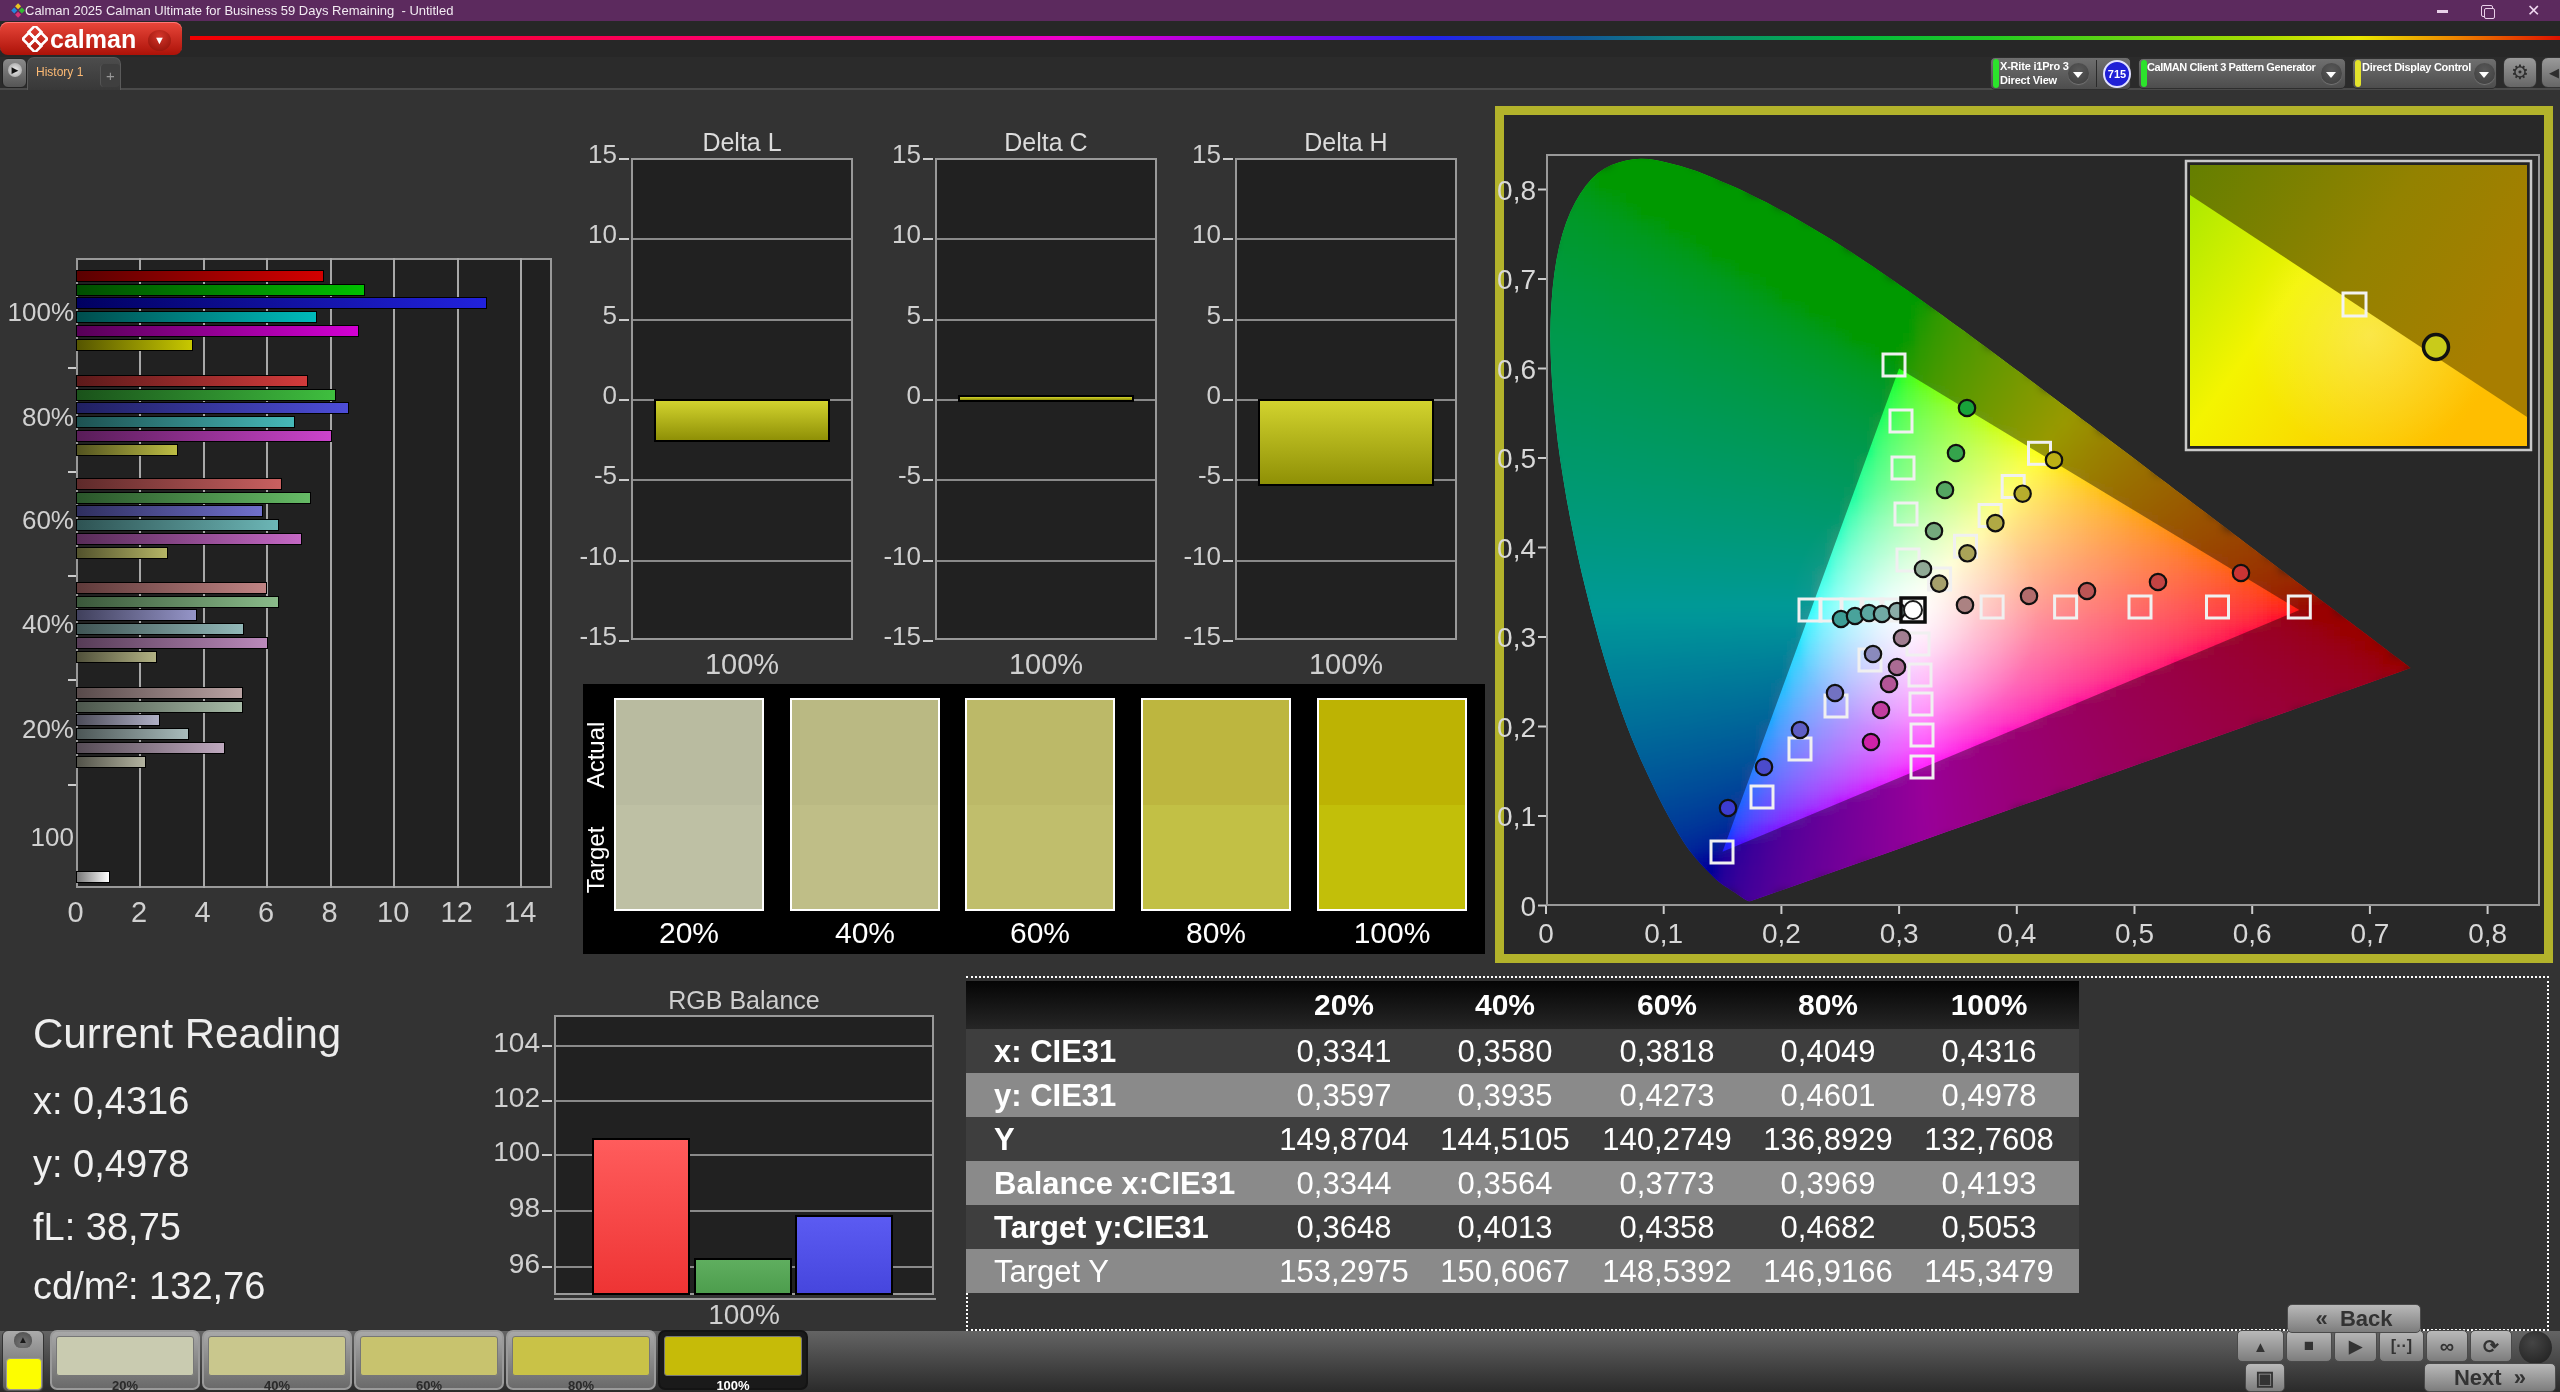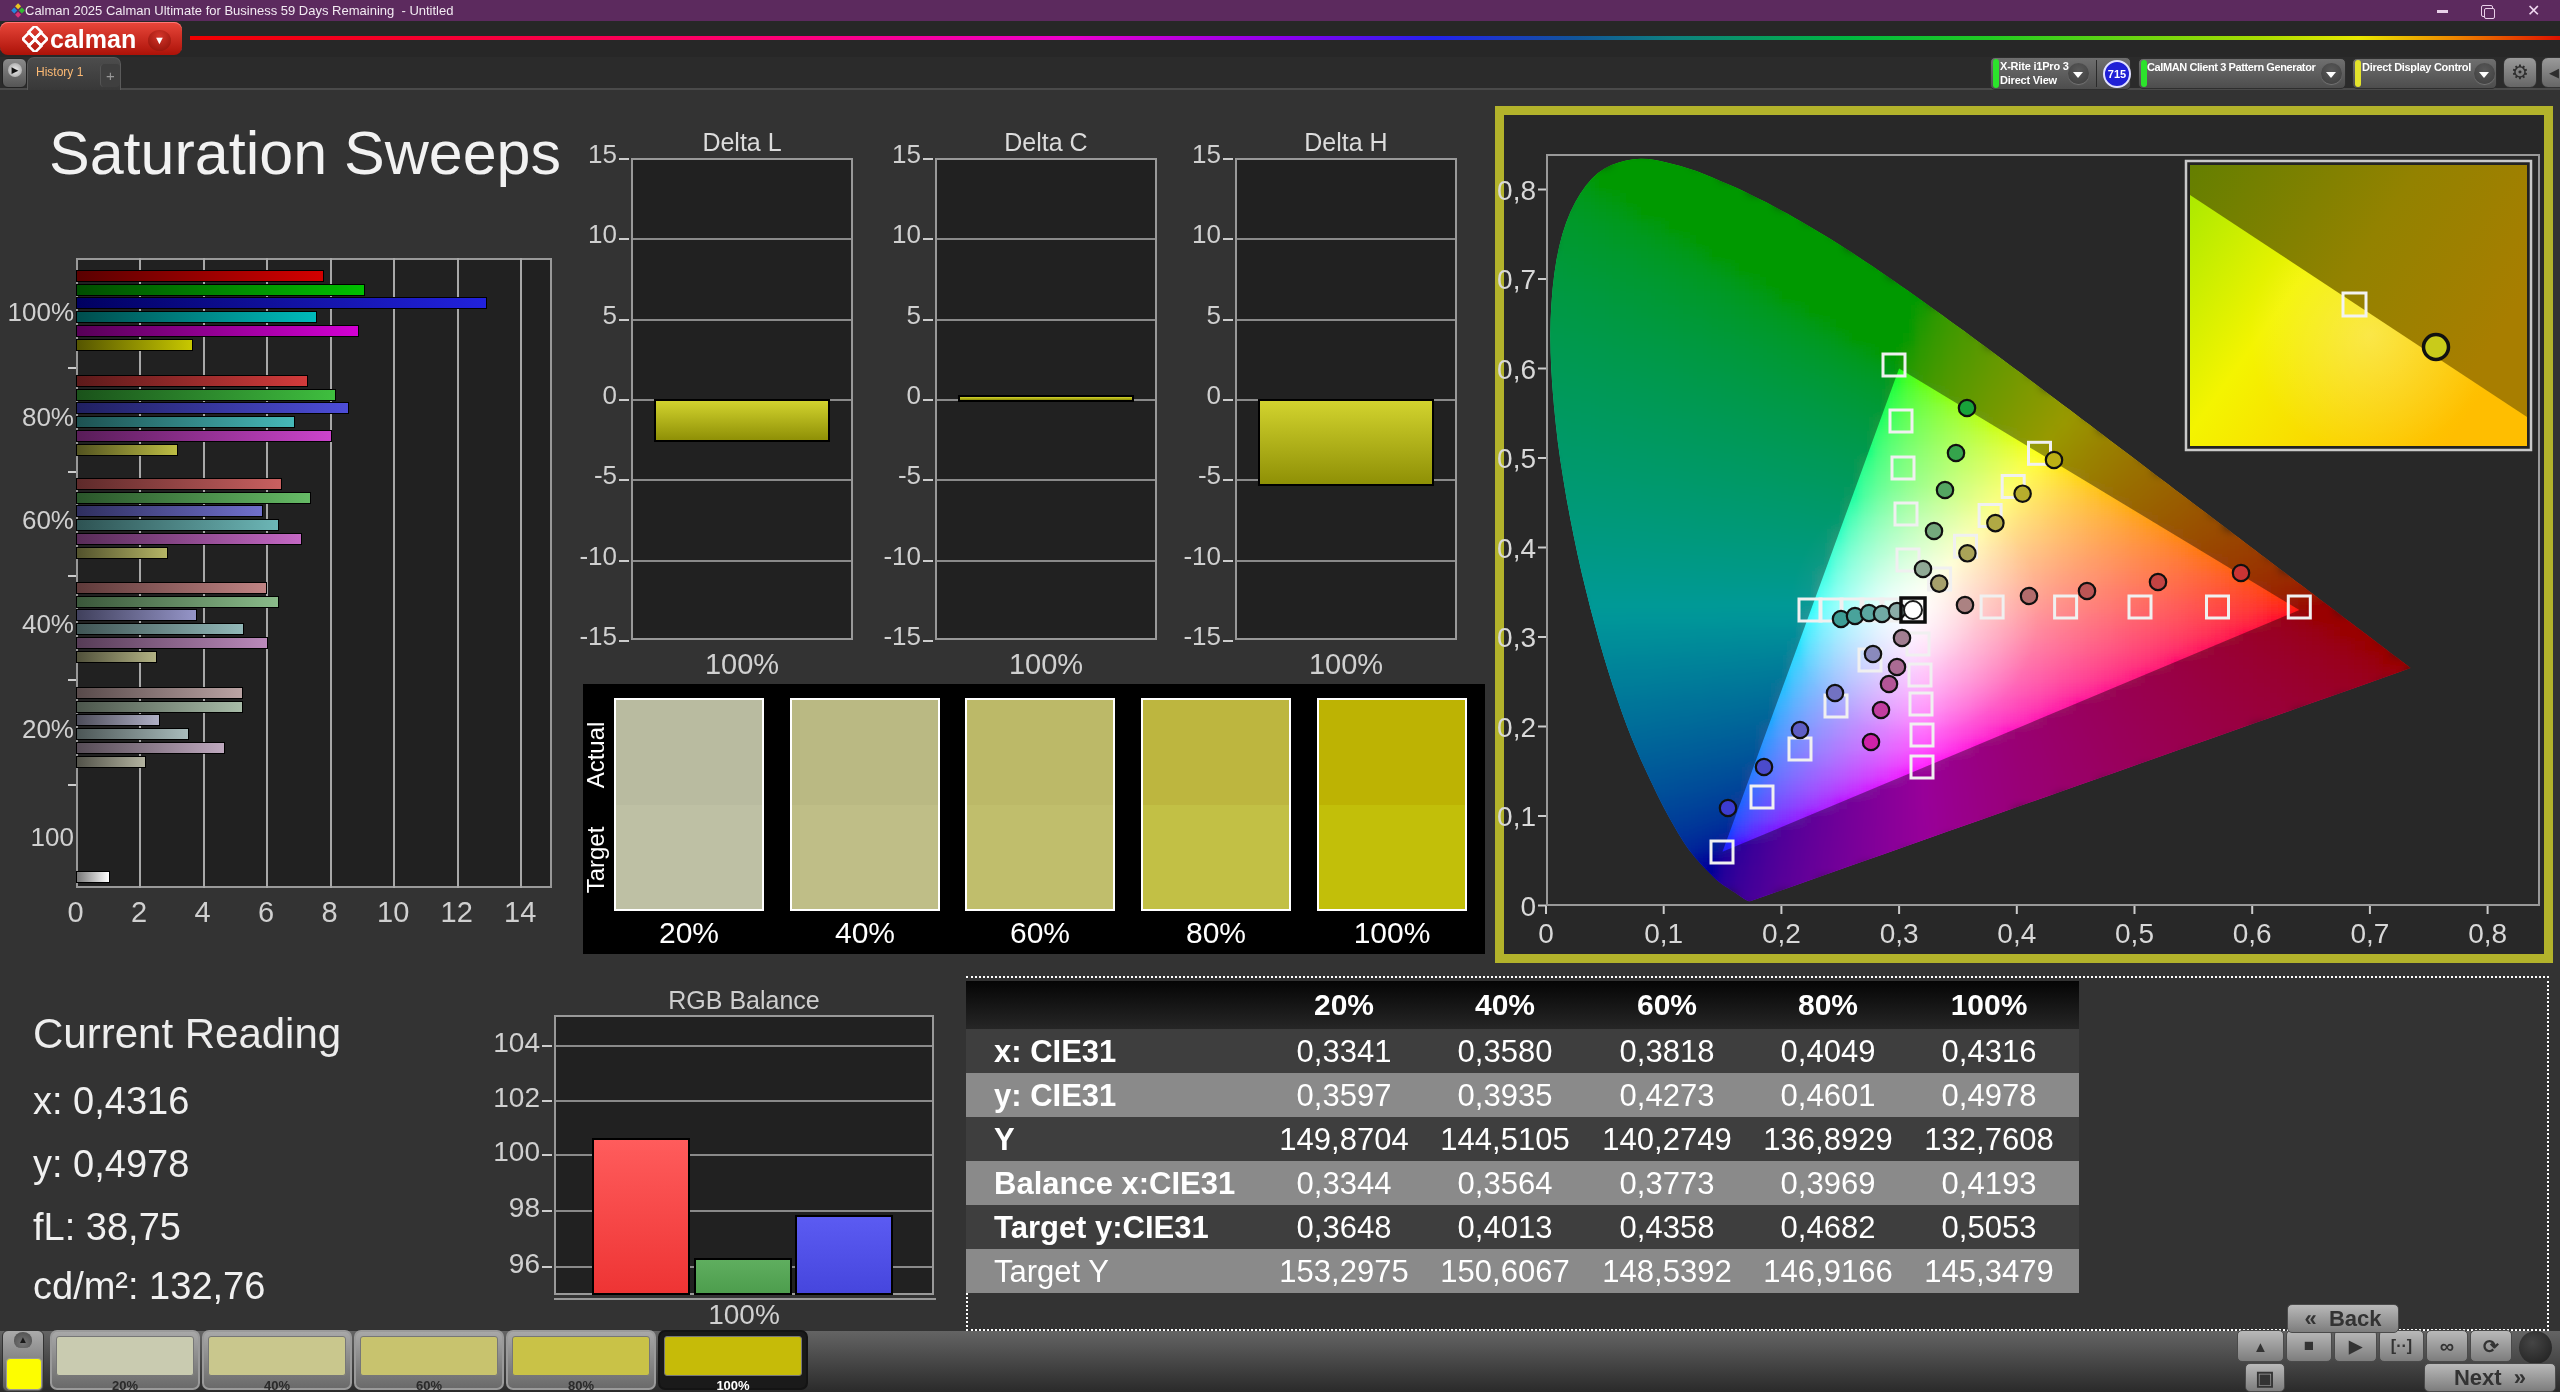--- a/index.html
+++ b/index.html
@@ -52,21 +52,20 @@
     <div style="position:absolute;left:2320.5px;top:62.5px;width:21px;height:21px;border-radius:50%;background:radial-gradient(circle at 50% 35%,#595959,#3d3d3d);box-shadow:0 1px 1px #777"></div>
     <div style="position:absolute;left:2326px;top:72px;width:0;height:0;border-left:5px solid transparent;border-right:5px solid transparent;border-top:6px solid #fff"></div>
     <div style="position:absolute;left:2352px;top:58px;width:145px;height:31px;background:linear-gradient(#6f6f6f,#4d4d4d);border-radius:5px;border:1px solid #2e2e2e;box-sizing:border-box"></div>
     <div style="position:absolute;left:2355px;top:60px;width:6px;height:27px;background:#e3e32c;border-radius:3px"></div>
     <div style="position:absolute;left:2362px;top:61px;font-size:11px;font-weight:bold;color:#fff;letter-spacing:-0.3px">Direct Display Control</div>
     <div style="position:absolute;left:2473.5px;top:62.5px;width:21px;height:21px;border-radius:50%;background:radial-gradient(circle at 50% 35%,#595959,#3d3d3d);box-shadow:0 1px 1px #777"></div>
     <div style="position:absolute;left:2479px;top:72px;width:0;height:0;border-left:5px solid transparent;border-right:5px solid transparent;border-top:6px solid #fff"></div>
     <div style="position:absolute;left:2503px;top:57px;width:34px;height:31px;background:linear-gradient(#9a9a9a,#666);border:1px solid #333;border-radius:7px;box-sizing:border-box;text-align:center;font-size:20px;line-height:29px;color:#2e2e2e">⚙</div>
     <div style="position:absolute;left:2541px;top:57px;width:26px;height:31px;background:linear-gradient(#9a9a9a,#666);border:1px solid #333;border-radius:7px;box-sizing:border-box;text-align:center;font-size:13px;line-height:29px;color:#2e2e2e">◀</div>
 
-<div style="position:absolute;left:49px;top:118px;font-size:61px;color:#f2f2f2">Saturation Sweeps</div>
 <div style="position:absolute;left:75.5px;top:258px;width:476px;height:630px;background:#212121;border:2px solid #999;box-sizing:border-box"></div>
 <div style="position:absolute;left:139.0px;top:258px;width:2px;height:630px;background:#a8a8a8"></div>
     <div style="position:absolute;left:202.6px;top:258px;width:2px;height:630px;background:#a8a8a8"></div>
     <div style="position:absolute;left:266.1px;top:258px;width:2px;height:630px;background:#a8a8a8"></div>
     <div style="position:absolute;left:329.6px;top:258px;width:2px;height:630px;background:#a8a8a8"></div>
     <div style="position:absolute;left:393.2px;top:258px;width:2px;height:630px;background:#a8a8a8"></div>
     <div style="position:absolute;left:456.7px;top:258px;width:2px;height:630px;background:#a8a8a8"></div>
     <div style="position:absolute;left:520.2px;top:258px;width:2px;height:630px;background:#a8a8a8"></div>
     <div style="position:absolute;left:75.5px;top:270.0px;width:248px;height:12px;background:linear-gradient(to right,#5a0000,#d40000);border:1.5px solid #000;box-sizing:border-box"></div>
     <div style="position:absolute;left:75.5px;top:283.7px;width:289px;height:12px;background:linear-gradient(to right,#004d00,#00c000);border:1.5px solid #000;box-sizing:border-box"></div>
@@ -2373,14 +2372,14 @@
     <div style="position:absolute;left:664px;top:1336px;width:138px;height:40px;background:#c6bb08;border:1px solid #777;border-radius:3px;box-sizing:border-box"></div>
     <div style="position:absolute;left:658px;top:1378px;width:150px;text-align:center;font-size:13px;font-weight:bold;color:#fff">100%</div>
     <div style="position:absolute;left:2237px;top:1330px;width:47px;height:32px;background:linear-gradient(#b9b9b9,#7d7d7d);border:1px solid #4a4a4a;border-radius:5px;box-sizing:border-box;display:flex;align-items:center;justify-content:center;font-size:15px;color:#333;font-weight:bold">▲</div>
     <div style="position:absolute;left:2286px;top:1330px;width:46px;height:32px;background:linear-gradient(#b9b9b9,#7d7d7d);border:1px solid #4a4a4a;border-radius:5px;box-sizing:border-box;display:flex;align-items:center;justify-content:center;font-size:17px;color:#333;font-weight:bold">■</div>
     <div style="position:absolute;left:2334px;top:1330px;width:43px;height:32px;background:linear-gradient(#b9b9b9,#7d7d7d);border:1px solid #4a4a4a;border-radius:5px;box-sizing:border-box;display:flex;align-items:center;justify-content:center;font-size:17px;color:#333;font-weight:bold">▶</div>
     <div style="position:absolute;left:2379px;top:1330px;width:45px;height:32px;background:linear-gradient(#b9b9b9,#7d7d7d);border:1px solid #4a4a4a;border-radius:5px;box-sizing:border-box;display:flex;align-items:center;justify-content:center;font-size:16px;color:#333;font-weight:bold">[··]</div>
     <div style="position:absolute;left:2426px;top:1330px;width:42px;height:32px;background:linear-gradient(#b9b9b9,#7d7d7d);border:1px solid #4a4a4a;border-radius:5px;box-sizing:border-box;display:flex;align-items:center;justify-content:center;font-size:20px;color:#333;font-weight:bold">∞</div>
     <div style="position:absolute;left:2470px;top:1330px;width:42px;height:32px;background:linear-gradient(#b9b9b9,#7d7d7d);border:1px solid #4a4a4a;border-radius:5px;box-sizing:border-box;display:flex;align-items:center;justify-content:center;font-size:19px;color:#333;font-weight:bold">⟳</div>
     <div style="position:absolute;left:2519px;top:1331px;width:33px;height:33px;border-radius:50%;background:radial-gradient(circle at 40% 35%,#454545,#1d1d1d)"></div>
     <div style="position:absolute;left:2245px;top:1363px;width:40px;height:29px;background:linear-gradient(#b9b9b9,#7d7d7d);border:1px solid #4a4a4a;border-radius:5px;box-sizing:border-box;display:flex;align-items:center;justify-content:center;font-size:20px;color:#333;font-weight:bold">▣</div>
-    <div style="position:absolute;left:2287px;top:1304px;width:112px;height:29px;background:linear-gradient(#b9b9b9,#7d7d7d);border:1px solid #4a4a4a;border-radius:5px;box-sizing:border-box;display:flex;align-items:center;justify-content:center;font-size:22px;color:#333;font-weight:bold">«&nbsp;&nbsp;Back</div>
+    <div style="position:absolute;left:2287px;top:1304px;width:134px;height:29px;background:linear-gradient(#b9b9b9,#7d7d7d);border:1px solid #4a4a4a;border-radius:5px;box-sizing:border-box;display:flex;align-items:center;justify-content:center;font-size:22px;color:#333;font-weight:bold">«&nbsp;&nbsp;Back</div>
     <div style="position:absolute;left:2424px;top:1363px;width:132px;height:29px;background:linear-gradient(#b9b9b9,#7d7d7d);border:1px solid #4a4a4a;border-radius:5px;box-sizing:border-box;display:flex;align-items:center;justify-content:center;font-size:22px;color:#333;font-weight:bold">Next&nbsp;&nbsp;»</div>
 </div>
 </body></html>

